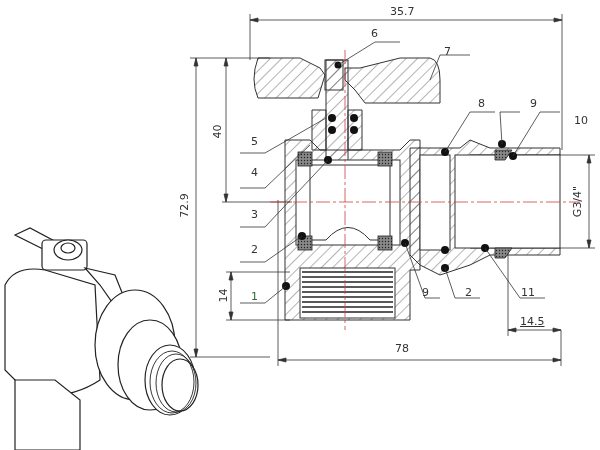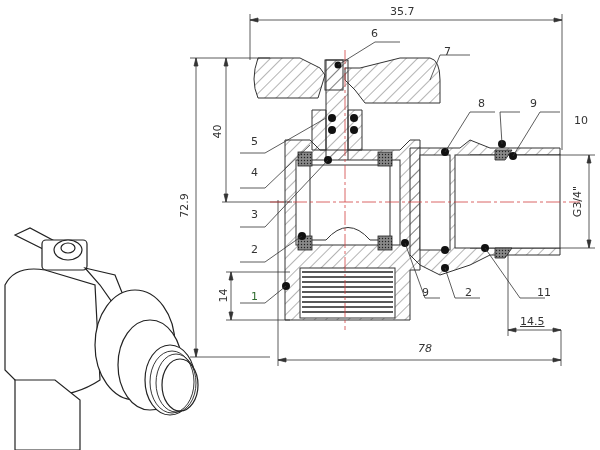--- a/index.html
+++ b/index.html
@@ -165,29 +165,29 @@
       <ellipse cx="172" cy="382" rx="22" ry="31"></ellipse>
       <ellipse cx="176" cy="383" rx="20" ry="29"></ellipse>
     </g>
   </g>
 </svg>
 
 <span class="dim" style="left:390px;top:6px;">35.7</span>
 <span class="dim vert" style="left:172px;top:200px;">72.9</span>
 <span class="dim vert" style="left:210px;top:126px;">40</span>
 <span class="dim vert" style="left:216px;top:290px;">14</span>
-<span class="dim" style="left:418px;top:343px;font-style:italic;">78</span>
+<span class="dim" style="left:395px;top:343px;">78</span>
 <span class="dim" style="left:520px;top:316px;text-decoration:underline;">14.5</span>
 <span class="dim vert" style="left:562px;top:196px;">G3/4"</span>
 
 <span class="lbl green" style="left:251px;top:291px;">1</span>
 <span class="lbl" style="left:251px;top:244px;">2</span>
 <span class="lbl" style="left:251px;top:209px;">3</span>
 <span class="lbl" style="left:251px;top:167px;">4</span>
 <span class="lbl" style="left:251px;top:136px;">5</span>
 <span class="lbl" style="left:371px;top:28px;">6</span>
 <span class="lbl" style="left:444px;top:46px;">7</span>
 <span class="lbl" style="left:478px;top:98px;">8</span>
 <span class="lbl" style="left:530px;top:98px;">9</span>
 <span class="lbl" style="left:574px;top:98px;margin-top:17px;">10</span>
-<span class="lbl" style="left:521px;top:287px;margin-left:16px;">11</span>
+<span class="lbl" style="left:521px;top:287px;">11</span>
 <span class="lbl" style="left:465px;top:287px;">2</span>
 <span class="lbl" style="left:422px;top:287px;">9</span>
 
 </body></html>

